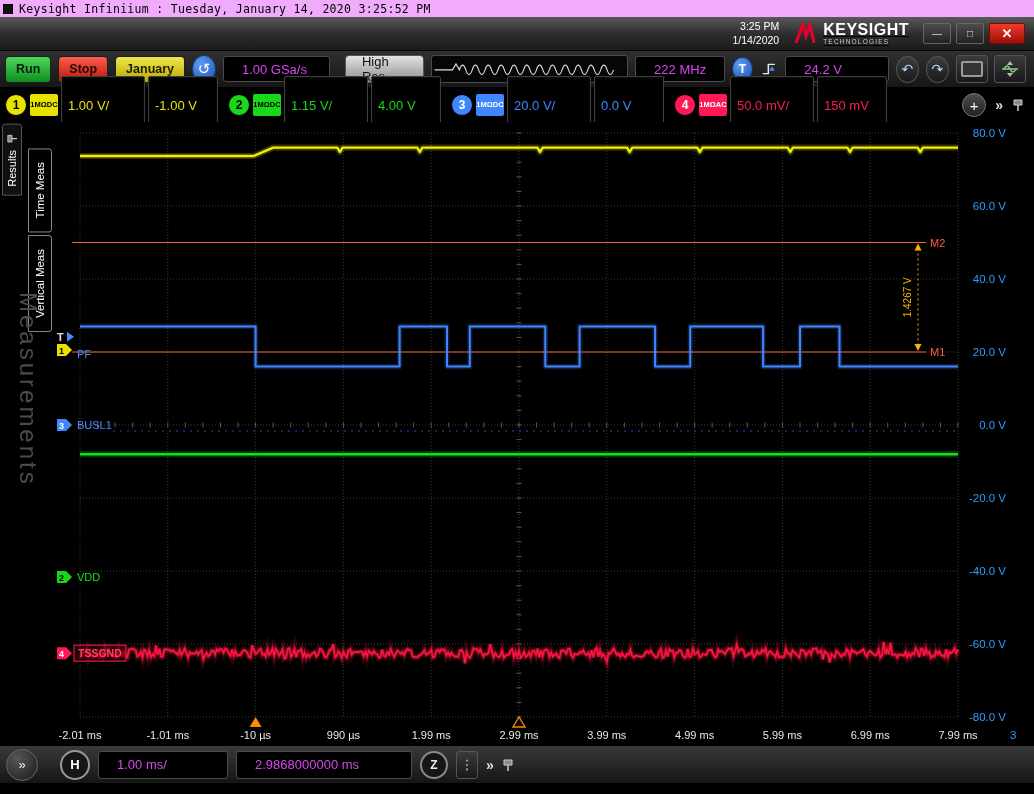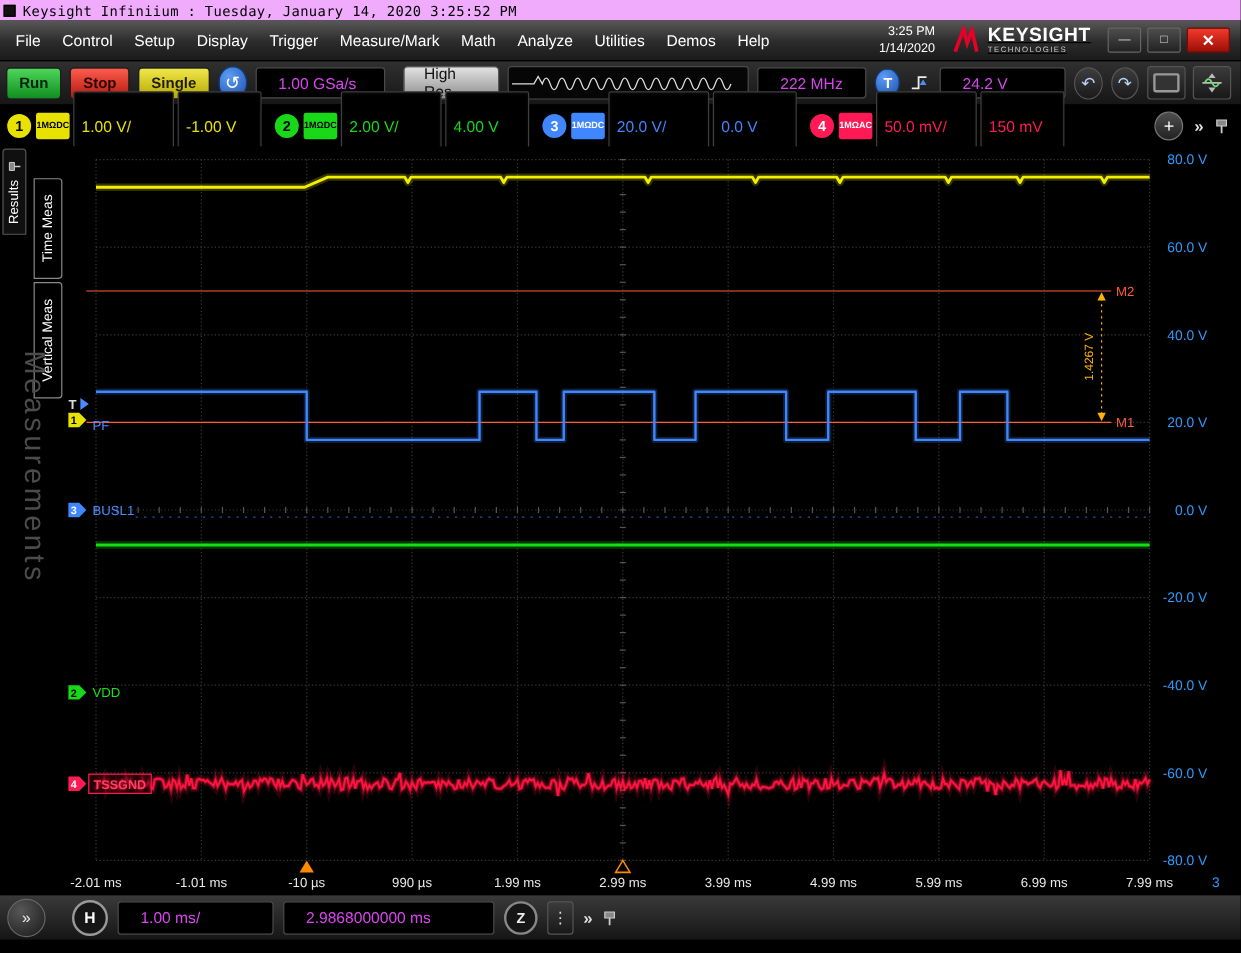--- a/index.html
+++ b/index.html
@@ -56,33 +56,20 @@
 </style>
 </head>
 <body>
 
 <div class="titlebar">
   <span class="appicon"></span>
   <span class="titletext">Keysight Infiniium : Tuesday, January 14, 2020 3:25:52 PM</span>
 </div>
 
 <div class="menubar">
-  <div id="menu-items" style="display:flex">
-      <div class="menu-item">File</div>
-      <div class="menu-item">Control</div>
-      <div class="menu-item">Setup</div>
-      <div class="menu-item">Display</div>
-      <div class="menu-item">Trigger</div>
-      <div class="menu-item">Measure/Mark</div>
-      <div class="menu-item">Math</div>
-      <div class="menu-item">Analyze</div>
-      <div class="menu-item">Utilities</div>
-      <div class="menu-item">Demos</div>
-      <div class="menu-item">Help</div>
-    </div>
   <div class="clock">
     <div>3:25 PM</div>
     <div>1/14/2020</div>
   </div>
   <div class="brand">
     <svg width="24" height="24" viewBox="0 0 24 24">
       <path d="M3,21 L10,2 L13,14 L17,3 L21,21" stroke="#e90029" stroke-width="3" fill="none" stroke-linejoin="miter"></path>
     </svg>
     <div class="brandtxt">
       <span class="brand-name">KEYSIGHT</span>
@@ -92,21 +79,21 @@
   <div class="winbtns">
     <div class="winbtn">—</div>
     <div class="winbtn">□</div>
     <div class="winbtn close">✕</div>
   </div>
 </div>
 
 <div class="toolbar">
   <div class="pillbtn run">Run</div>
   <div class="pillbtn stop">Stop</div>
-  <div class="pillbtn single">Single</div>
+  <div class="pillbtn single">January</div>
   <div class="roundbtn clearbtn">↺</div>
   <div class="field" style="width:82px">1.00 GSa/s</div>
   <div class="graybtn">High Res</div>
   <div class="wavepreview">
     <svg width="228" height="26" viewBox="0 0 228 26">
       <path d="M3,14 H24 L28,7 L32,14 q3.7,-11 7.5,0 q3.7,11 7.5,0 q3.7,-11 7.5,0 q3.7,11 7.5,0 q3.7,-11 7.5,0 q3.7,11 7.5,0 q3.7,-11 7.5,0 q3.7,11 7.5,0 q3.7,-11 7.5,0 q3.7,11 7.5,0 q3.7,-11 7.5,0 q3.7,11 7.5,0 q3.7,-11 7.5,0 q3.7,11 7.5,0 q3.7,-11 7.5,0 q3.7,11 7.5,0 q3.7,-11 7.5,0 q3.7,11 7.5,0 q3.7,-11 7.5,0 q3.7,11 7.5,0 q3.7,-11 7.5,0 q3.7,11 7.5,0 q3.7,-11 7.5,0 q3.7,11 7.5,0" stroke="#ddd" stroke-width="1.3" fill="none"></path>
     </svg>
   </div>
   <div class="field" style="width:62px">222 MHz</div>
   <div class="roundbtn tcircle">T</div>
@@ -141,21 +128,21 @@
         </div>
         <div class="chan-field" style="color: rgb(232, 226, 0); width: 70px;">1.00 V/</div>
         <div class="chan-field" style="color: rgb(232, 226, 0); width: 56px;">-1.00 V</div>
       </div>
       <div class="chan">
         <div class="chan-circle" style="background: rgb(24, 216, 24); color: rgb(0, 0, 0);">2</div>
         <div class="chan-badge" style="background: rgb(24, 216, 24); color: rgb(0, 0, 0);">
           <span>1MΩ</span>
           <span>DC</span>
         </div>
-        <div class="chan-field" style="color: rgb(24, 216, 24); width: 70px;">2.00 V/</div>
+        <div class="chan-field" style="color: rgb(24, 216, 24); width: 70px;">1.15 V/</div>
         <div class="chan-field" style="color: rgb(24, 216, 24); width: 56px;">4.00 V</div>
       </div>
       <div class="chan">
         <div class="chan-circle" style="background: rgb(63, 134, 255); color: rgb(255, 255, 255);">3</div>
         <div class="chan-badge" style="background: rgb(63, 134, 255); color: rgb(255, 255, 255);">
           <span>1MΩ</span>
           <span>DC</span>
         </div>
         <div class="chan-field" style="color: rgb(63, 134, 255); width: 70px;">20.0 V/</div>
         <div class="chan-field" style="color: rgb(63, 134, 255); width: 56px;">0.0 V</div>

